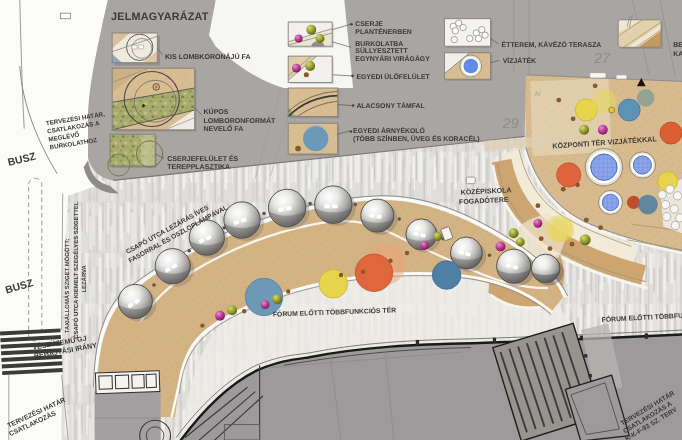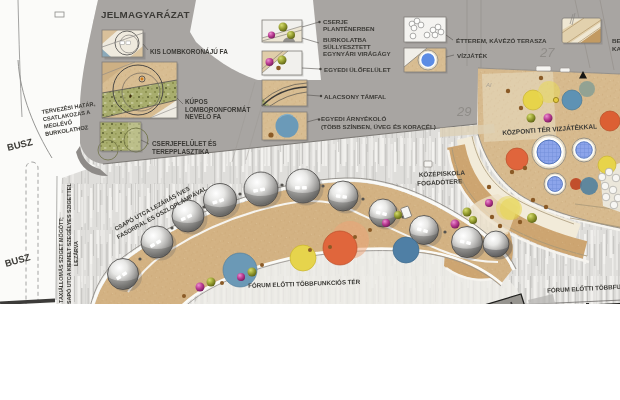--- a/index.html
+++ b/index.html
@@ -1,15 +1,15 @@
 <!DOCTYPE html>
 <html><head><meta charset="utf-8">
 <style>
 html,body{margin:0;padding:0;background:#fff}
-#wrap{width:620px;height:304px;overflow:hidden;position:relative}
+#wrap{width:620px;height:400px;overflow:hidden;position:relative}
 text{font-family:"Liberation Sans",sans-serif;font-weight:bold;fill:#3b3a36}
 .it{font-style:italic;font-weight:normal;fill:#8f8c88}
 </style></head><body>
 <div id="wrap">
 <svg width="620" height="400" viewBox="0 0 620 400">
 <defs>
 <pattern id="hatch" width="19" height="46" patternUnits="userSpaceOnUse">
 <rect width="19" height="46" fill="#dfdedb"></rect>
 <rect x="1.5" y="0" width="2.5" height="28" fill="#f1f0ed"></rect>
 <rect x="5" y="6" width="1.2" height="40" fill="#c9c8c5"></rect>

